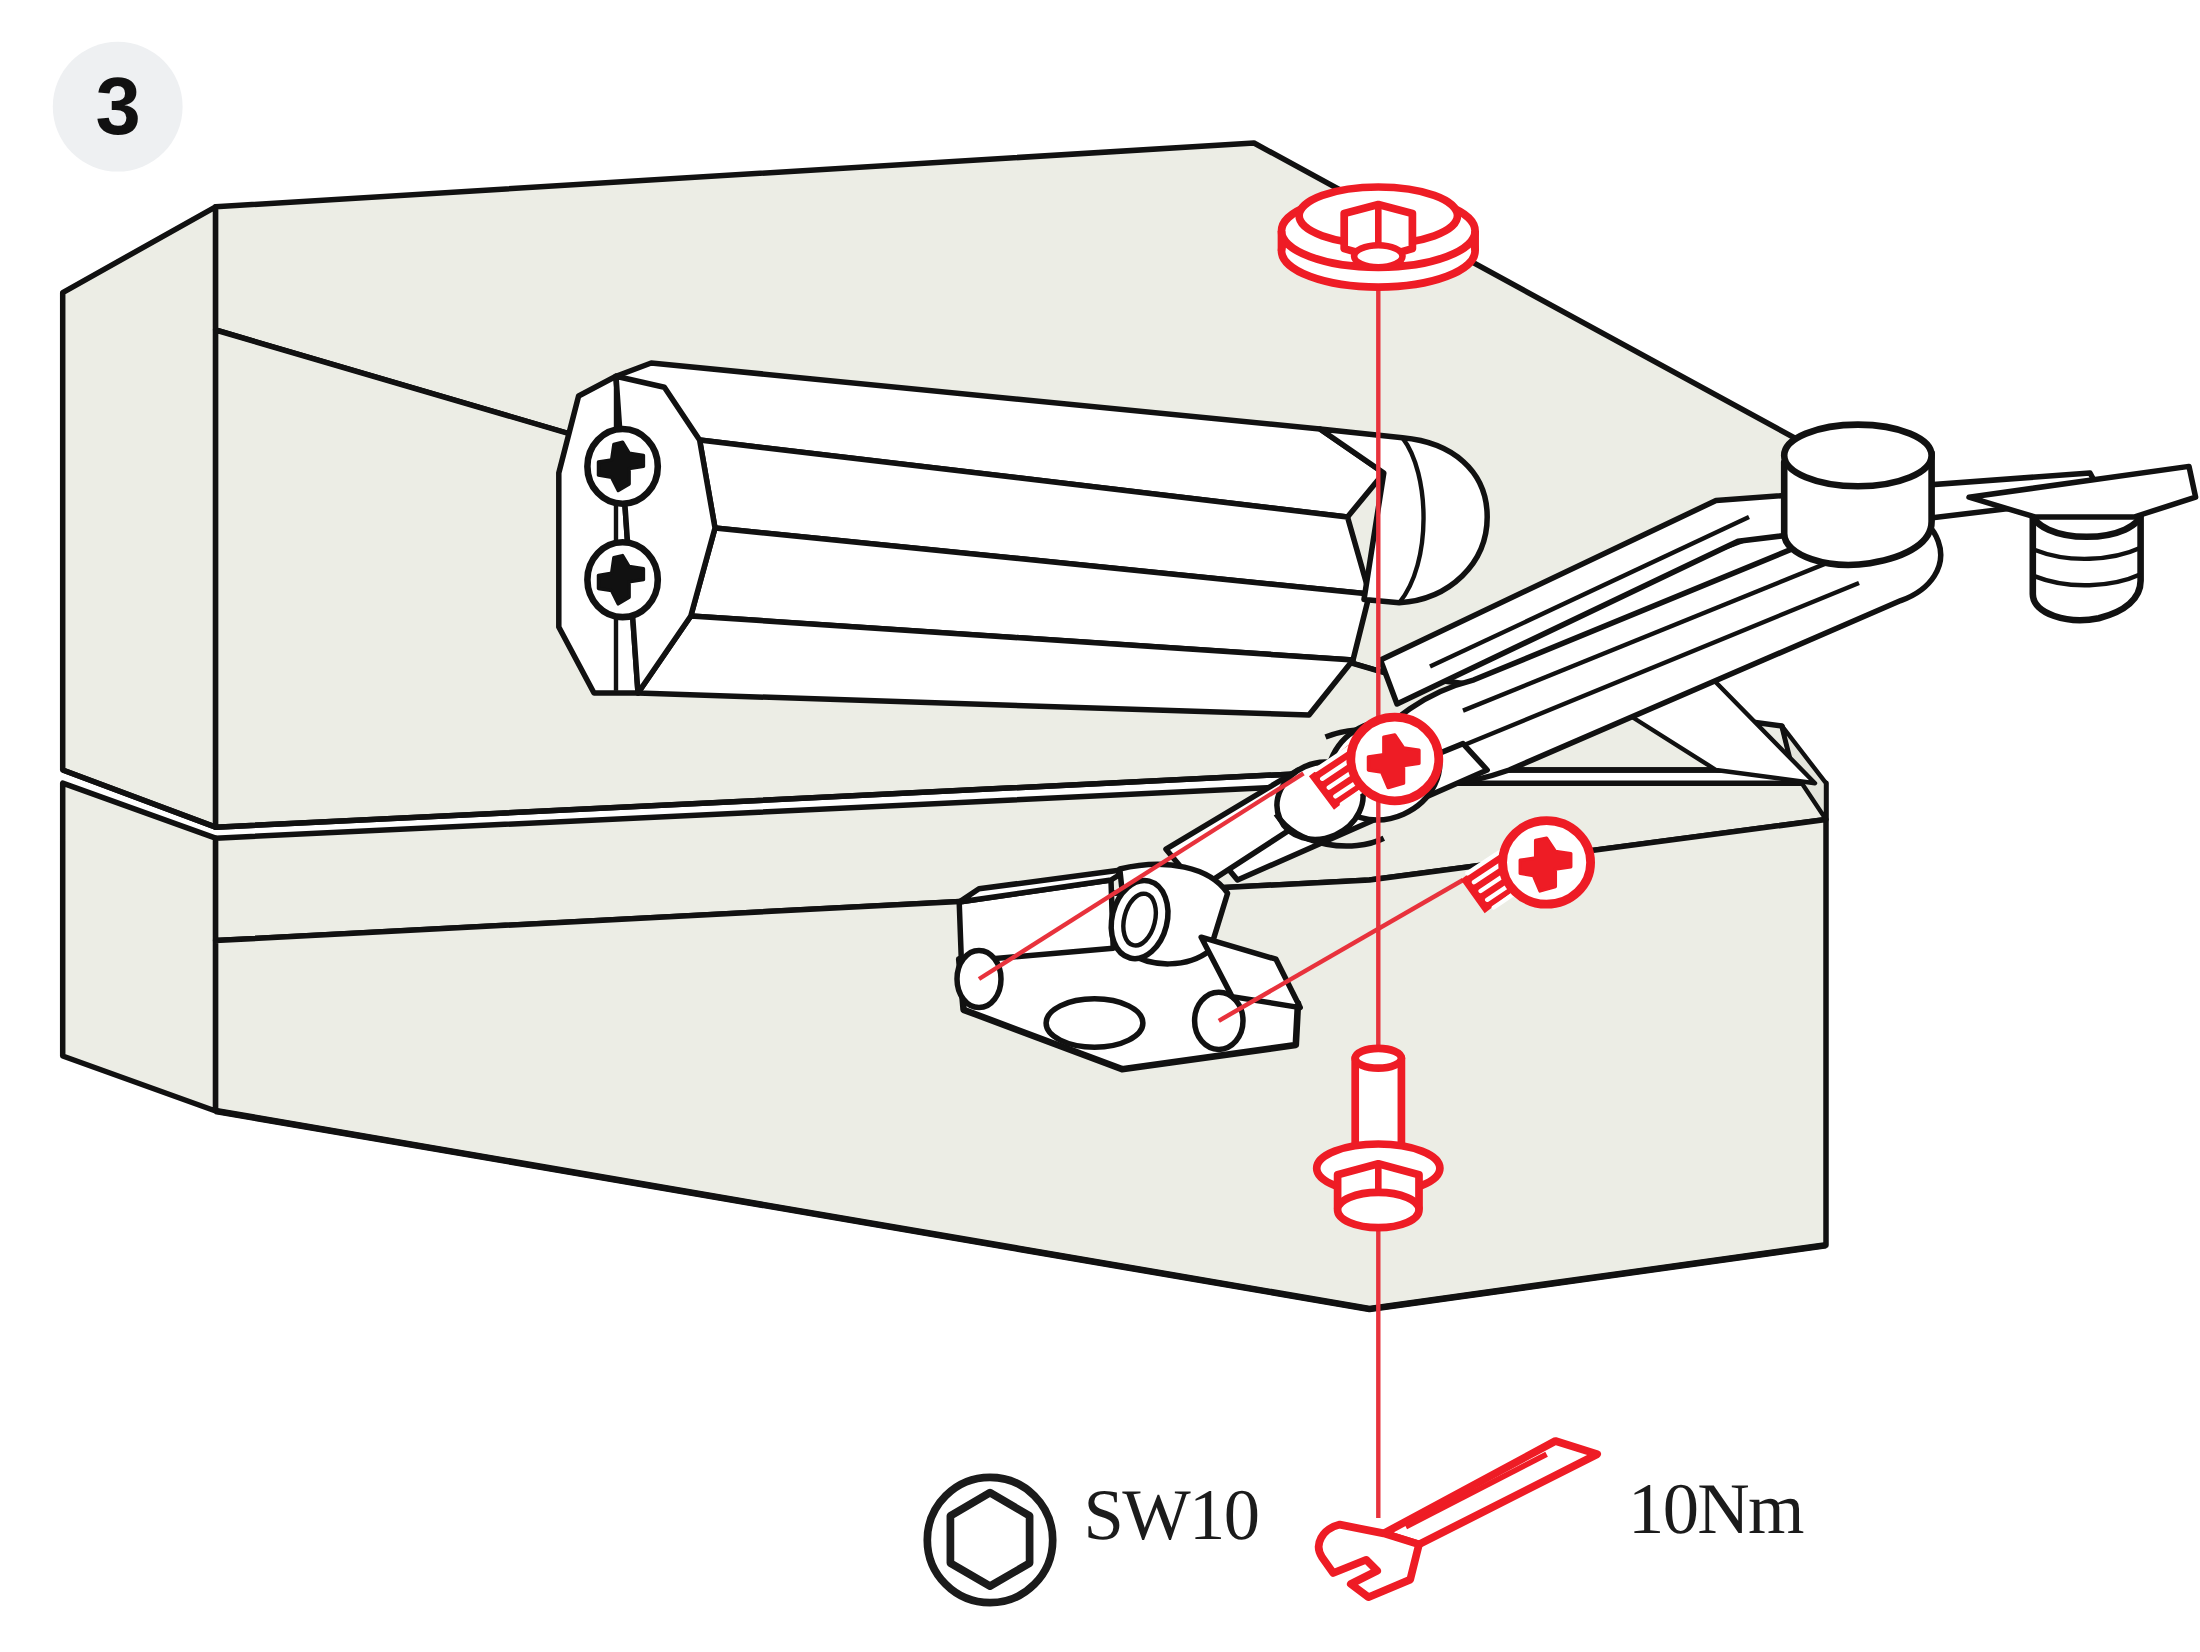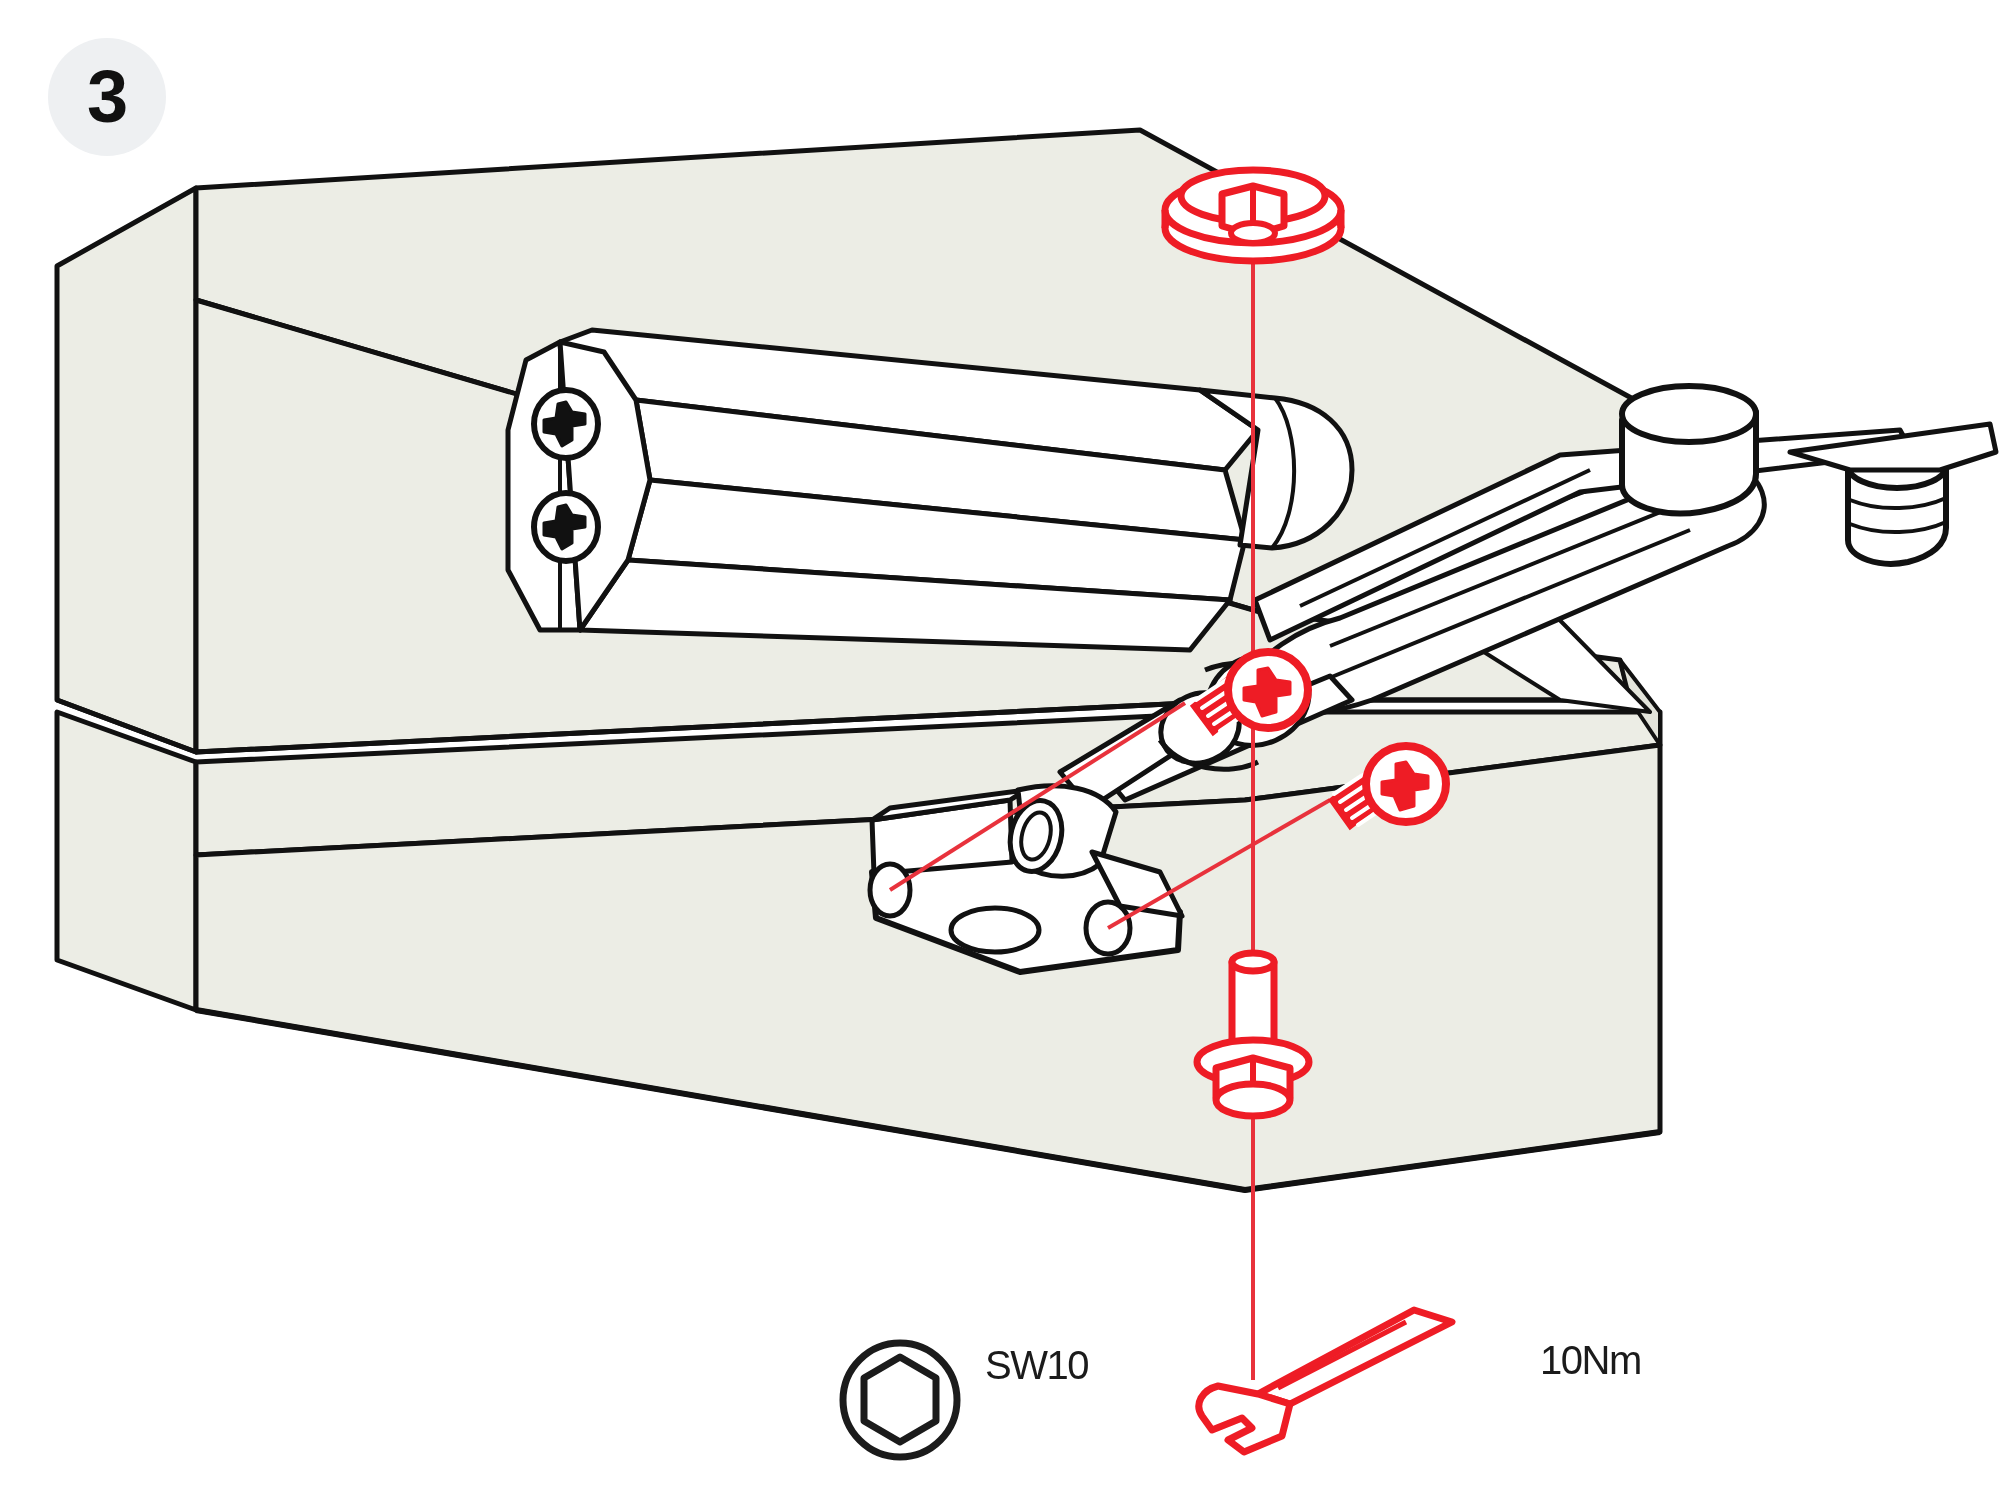--- a/index.html
+++ b/index.html
@@ -46,30 +46,30 @@
     font-family: "Liberation Sans", sans-serif;
     font-size: 74px;
     font-weight: 700;
     color: #111111;
     line-height: 1;
     letter-spacing: -1px;
   }
   
   .anno-text {
     position: absolute;
-    font-family: Liberation Sans, sans-serif;
-    font-size: 40px;
+    font-family: Liberation Serif, serif;
+    font-size: 66px;
     font-weight: 400;
     color: #1b1b1b;
     letter-spacing: -1.5px;
     white-space: nowrap;
     line-height: 1;
   }
   #tool-size-label { left: 985px; top: 1345px; }
-  #torque-label    { left: 1540px; top: 1340px; }
+  #torque-label    { left: 1480px; top: 1340px; }
 </style>
 </head>
 <body>
 
 <div id="stage">
 
   <svg id="diagram-svg" viewBox="0 0 2000 1502" xmlns="http://www.w3.org/2000/svg">
     <defs>
       <clipPath id="clip-all">
           <rect x="0" y="0" width="2000" height="1502"></rect>

